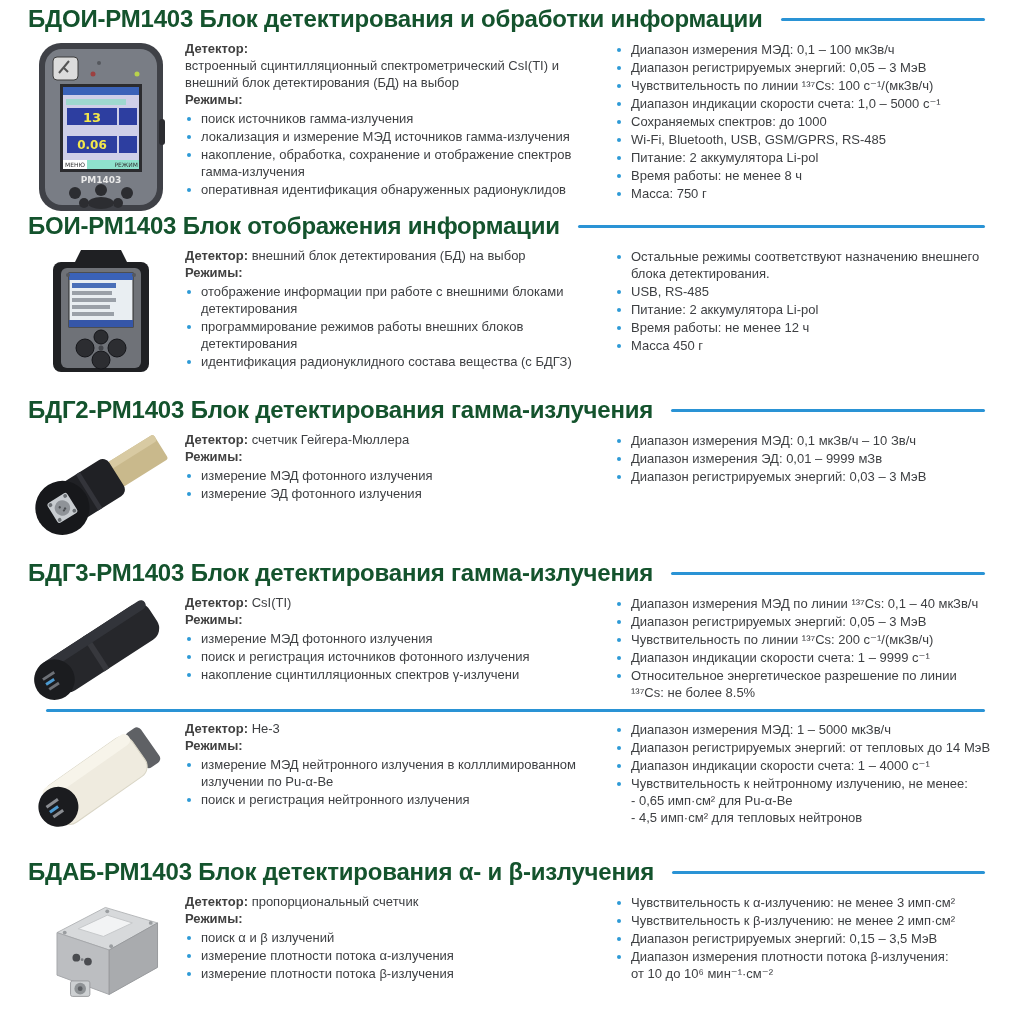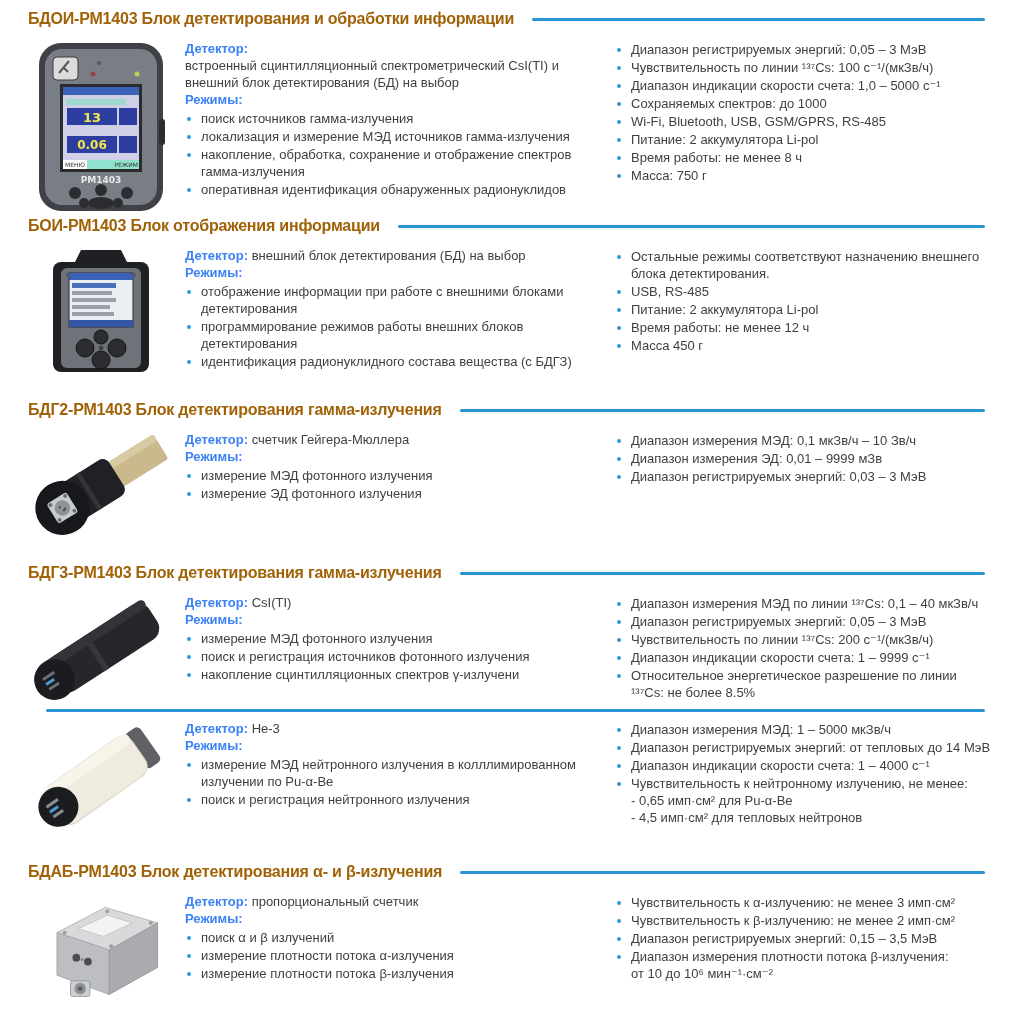--- a/index.html
+++ b/index.html
@@ -6,29 +6,29 @@
   html,body { background:#ffffff; }
   body {
     width:1015px; height:1024px; overflow:hidden;
     font-family:"Liberation Sans","DejaVu Sans",sans-serif;
     color:#3d3f42; font-size:13px; line-height:17px;
   }
   .page { padding:6px 0 0 0; }
   .section { padding-left:28px; }
   .hd { display:flex; align-items:center; margin-bottom:7px; }
   .title {
-    font-size:16px; font-weight:bold; color:#a16207;
+    font-size:24px; font-weight:bold; color:#14532d;
     line-height:26px; letter-spacing:-0.2px; white-space:nowrap;
   }
   .rule { flex:1; height:3px; background:#2a93d5; border-radius:2px; margin-left:18px; margin-right:30px; min-width:30px; }
   .content { display:grid; grid-template-columns:145px 430px 1fr; align-items:start; }
   .photo { display:flex; justify-content:center; align-items:flex-end; padding-top:2px; }
   .mid { padding-left:12px; padding-top:1px; }
   .specs { padding-left:12px; padding-right:22px; padding-top:1px; }
-  b.lbl { color:#3b82f6; }
+  b.lbl { color:#404040; }
   .det-block b.lbl { display:block; }
   ul { list-style:none; margin-top:1px; }
   li { display:flex; margin:0 0 1px 0; }
   .dot { width:4px; height:4px; border-radius:50%; background:#2e9ad6; margin:7px 10px 0 2px; flex:none; }
   .bt { white-space:pre-line; }
   .mid ul { margin-top:2px; }
   
   .s1 { min-height:204px; }
   .s2 { min-height:184px; }
   .s3 { min-height:163px; }
@@ -104,20 +104,24 @@
 
             <li>
               <span class="dot"></span>
               <span class="bt">оперативная идентификация обнаруженных радионуклидов</span>
             </li>
           </ul>
       </div>
       <div class="specs">
         <ul>
 
+            <li>
+              <span class="dot"></span>
+              <span class="bt">Диапазон измерения МЭД: 0,1 – 100 мкЗв/ч</span>
+            </li>
 
             <li>
               <span class="dot"></span>
               <span class="bt">Диапазон регистрируемых энергий: 0,05 – 3 МэВ</span>
             </li>
 
             <li>
               <span class="dot"></span>
               <span class="bt">Чувствительность по линии ¹³⁷Cs: 100 с⁻¹/(мкЗв/ч)</span>
             </li>

